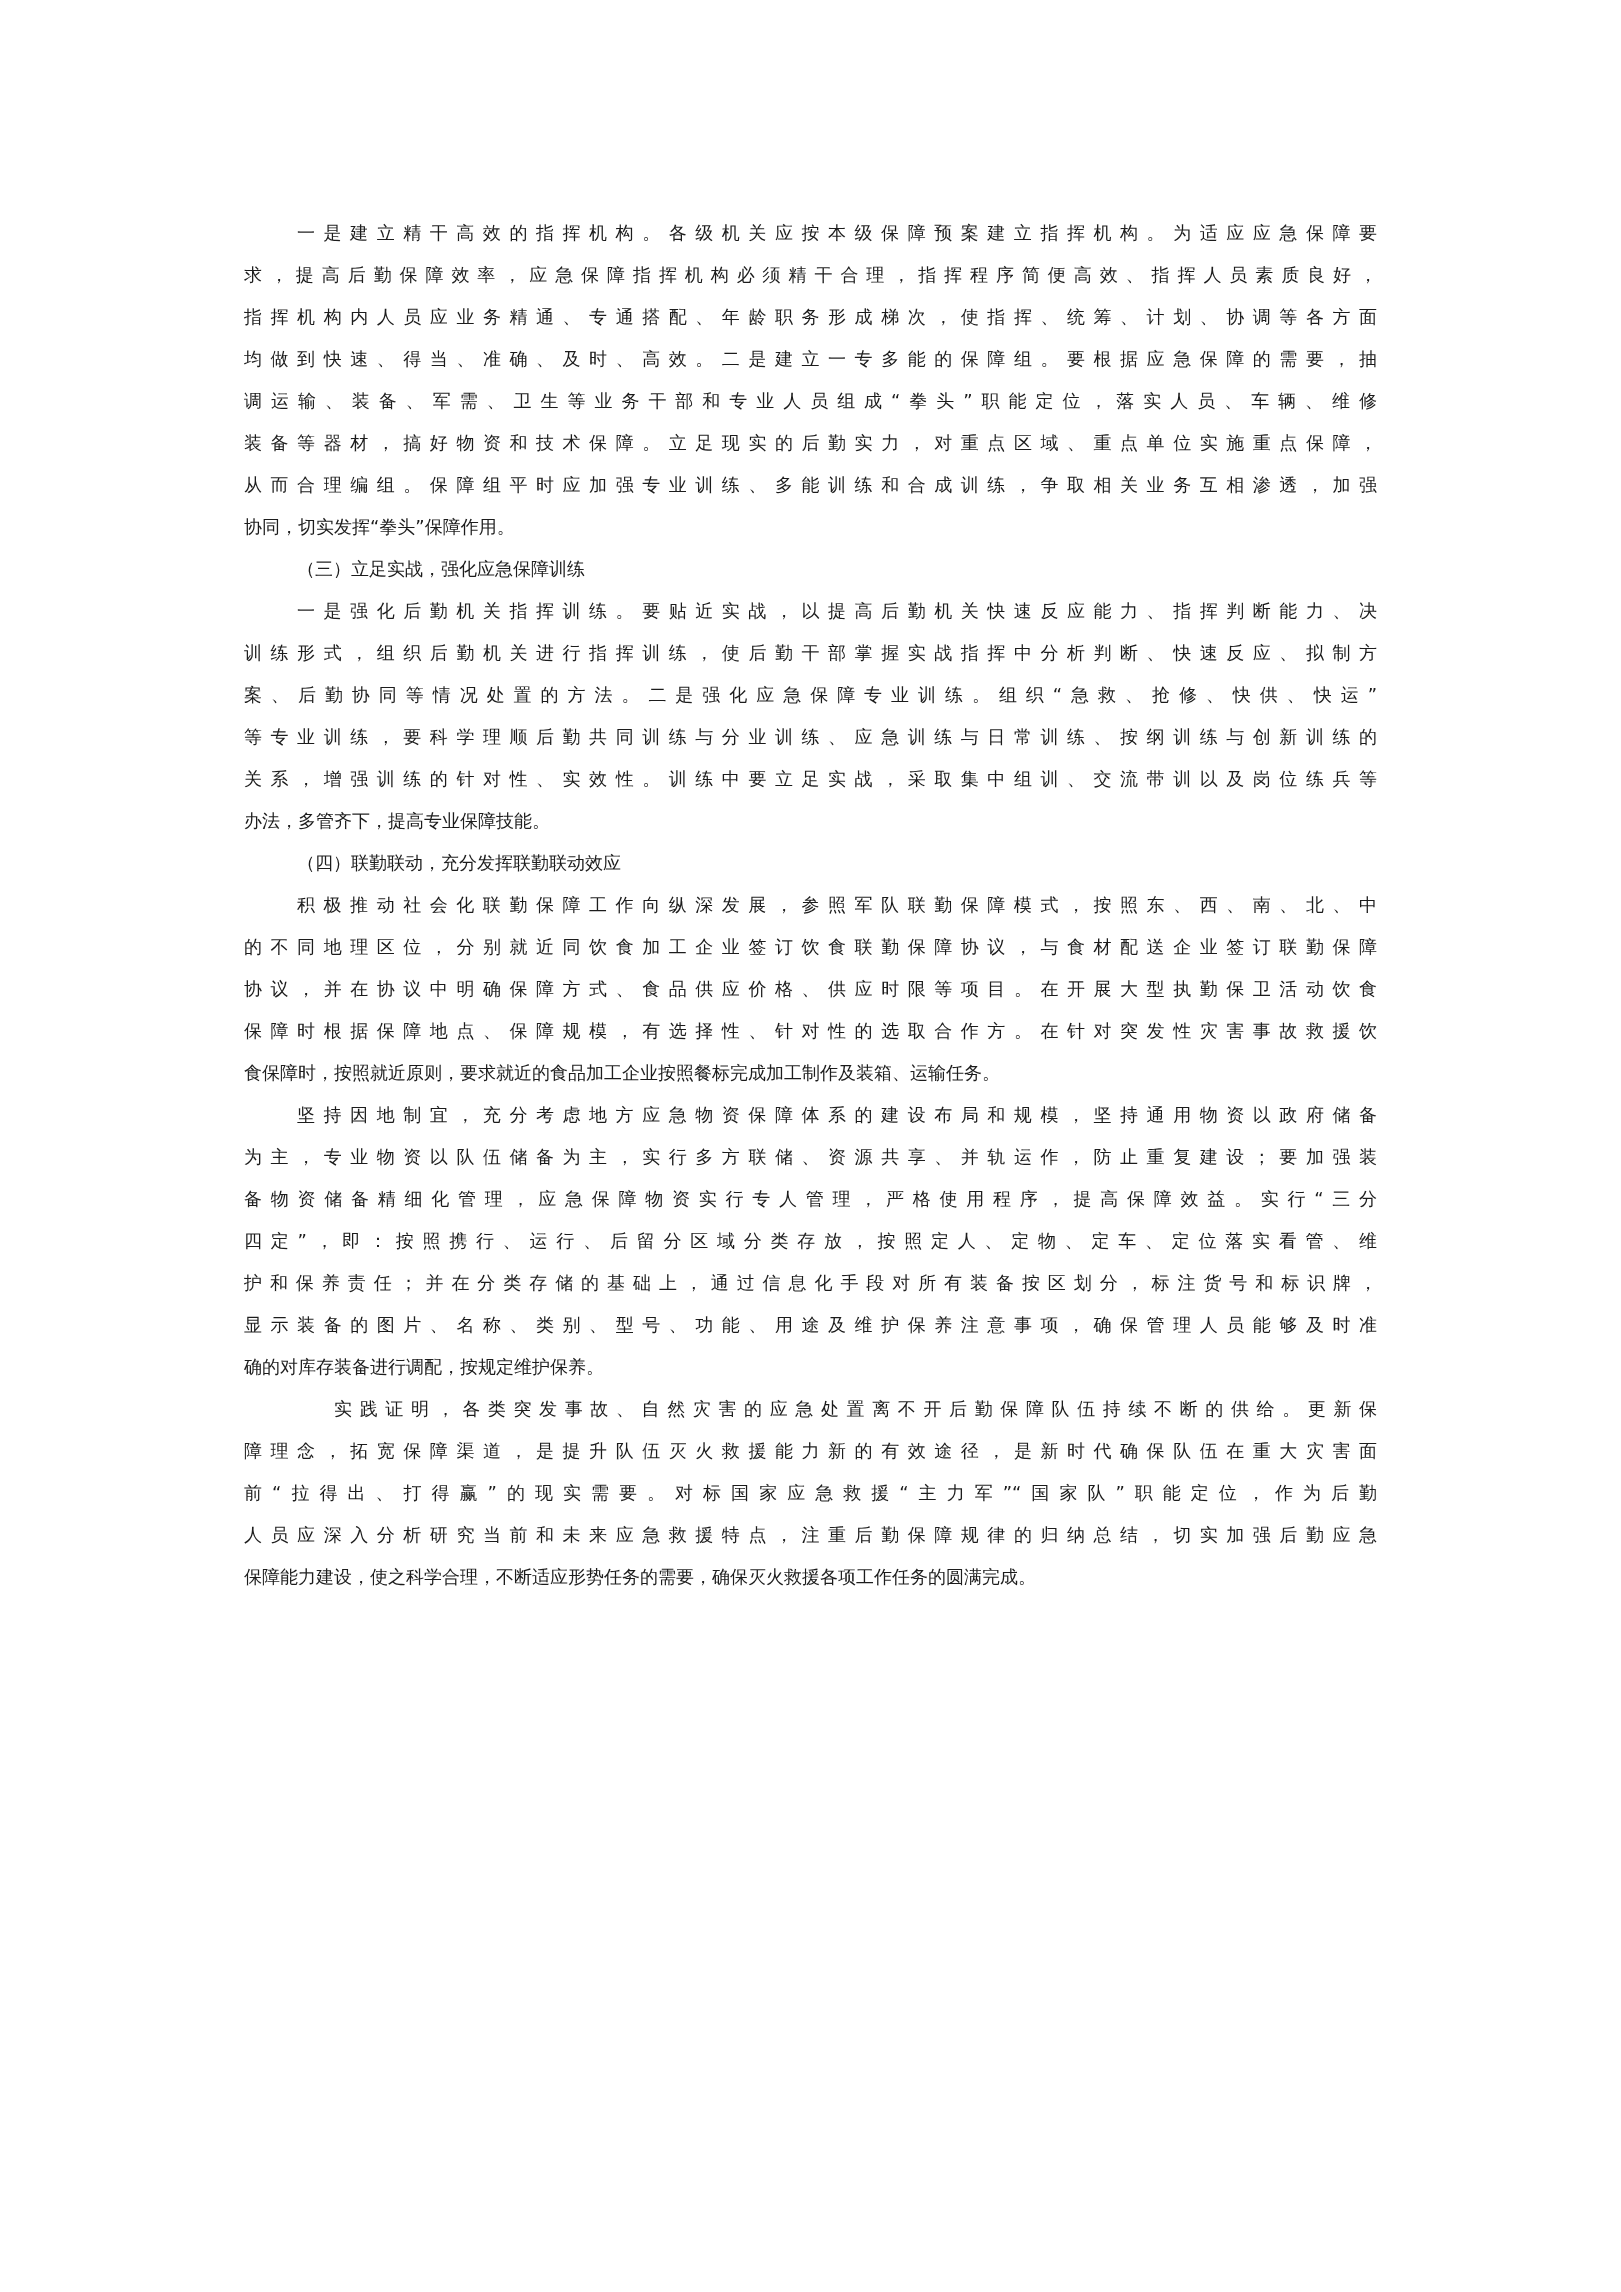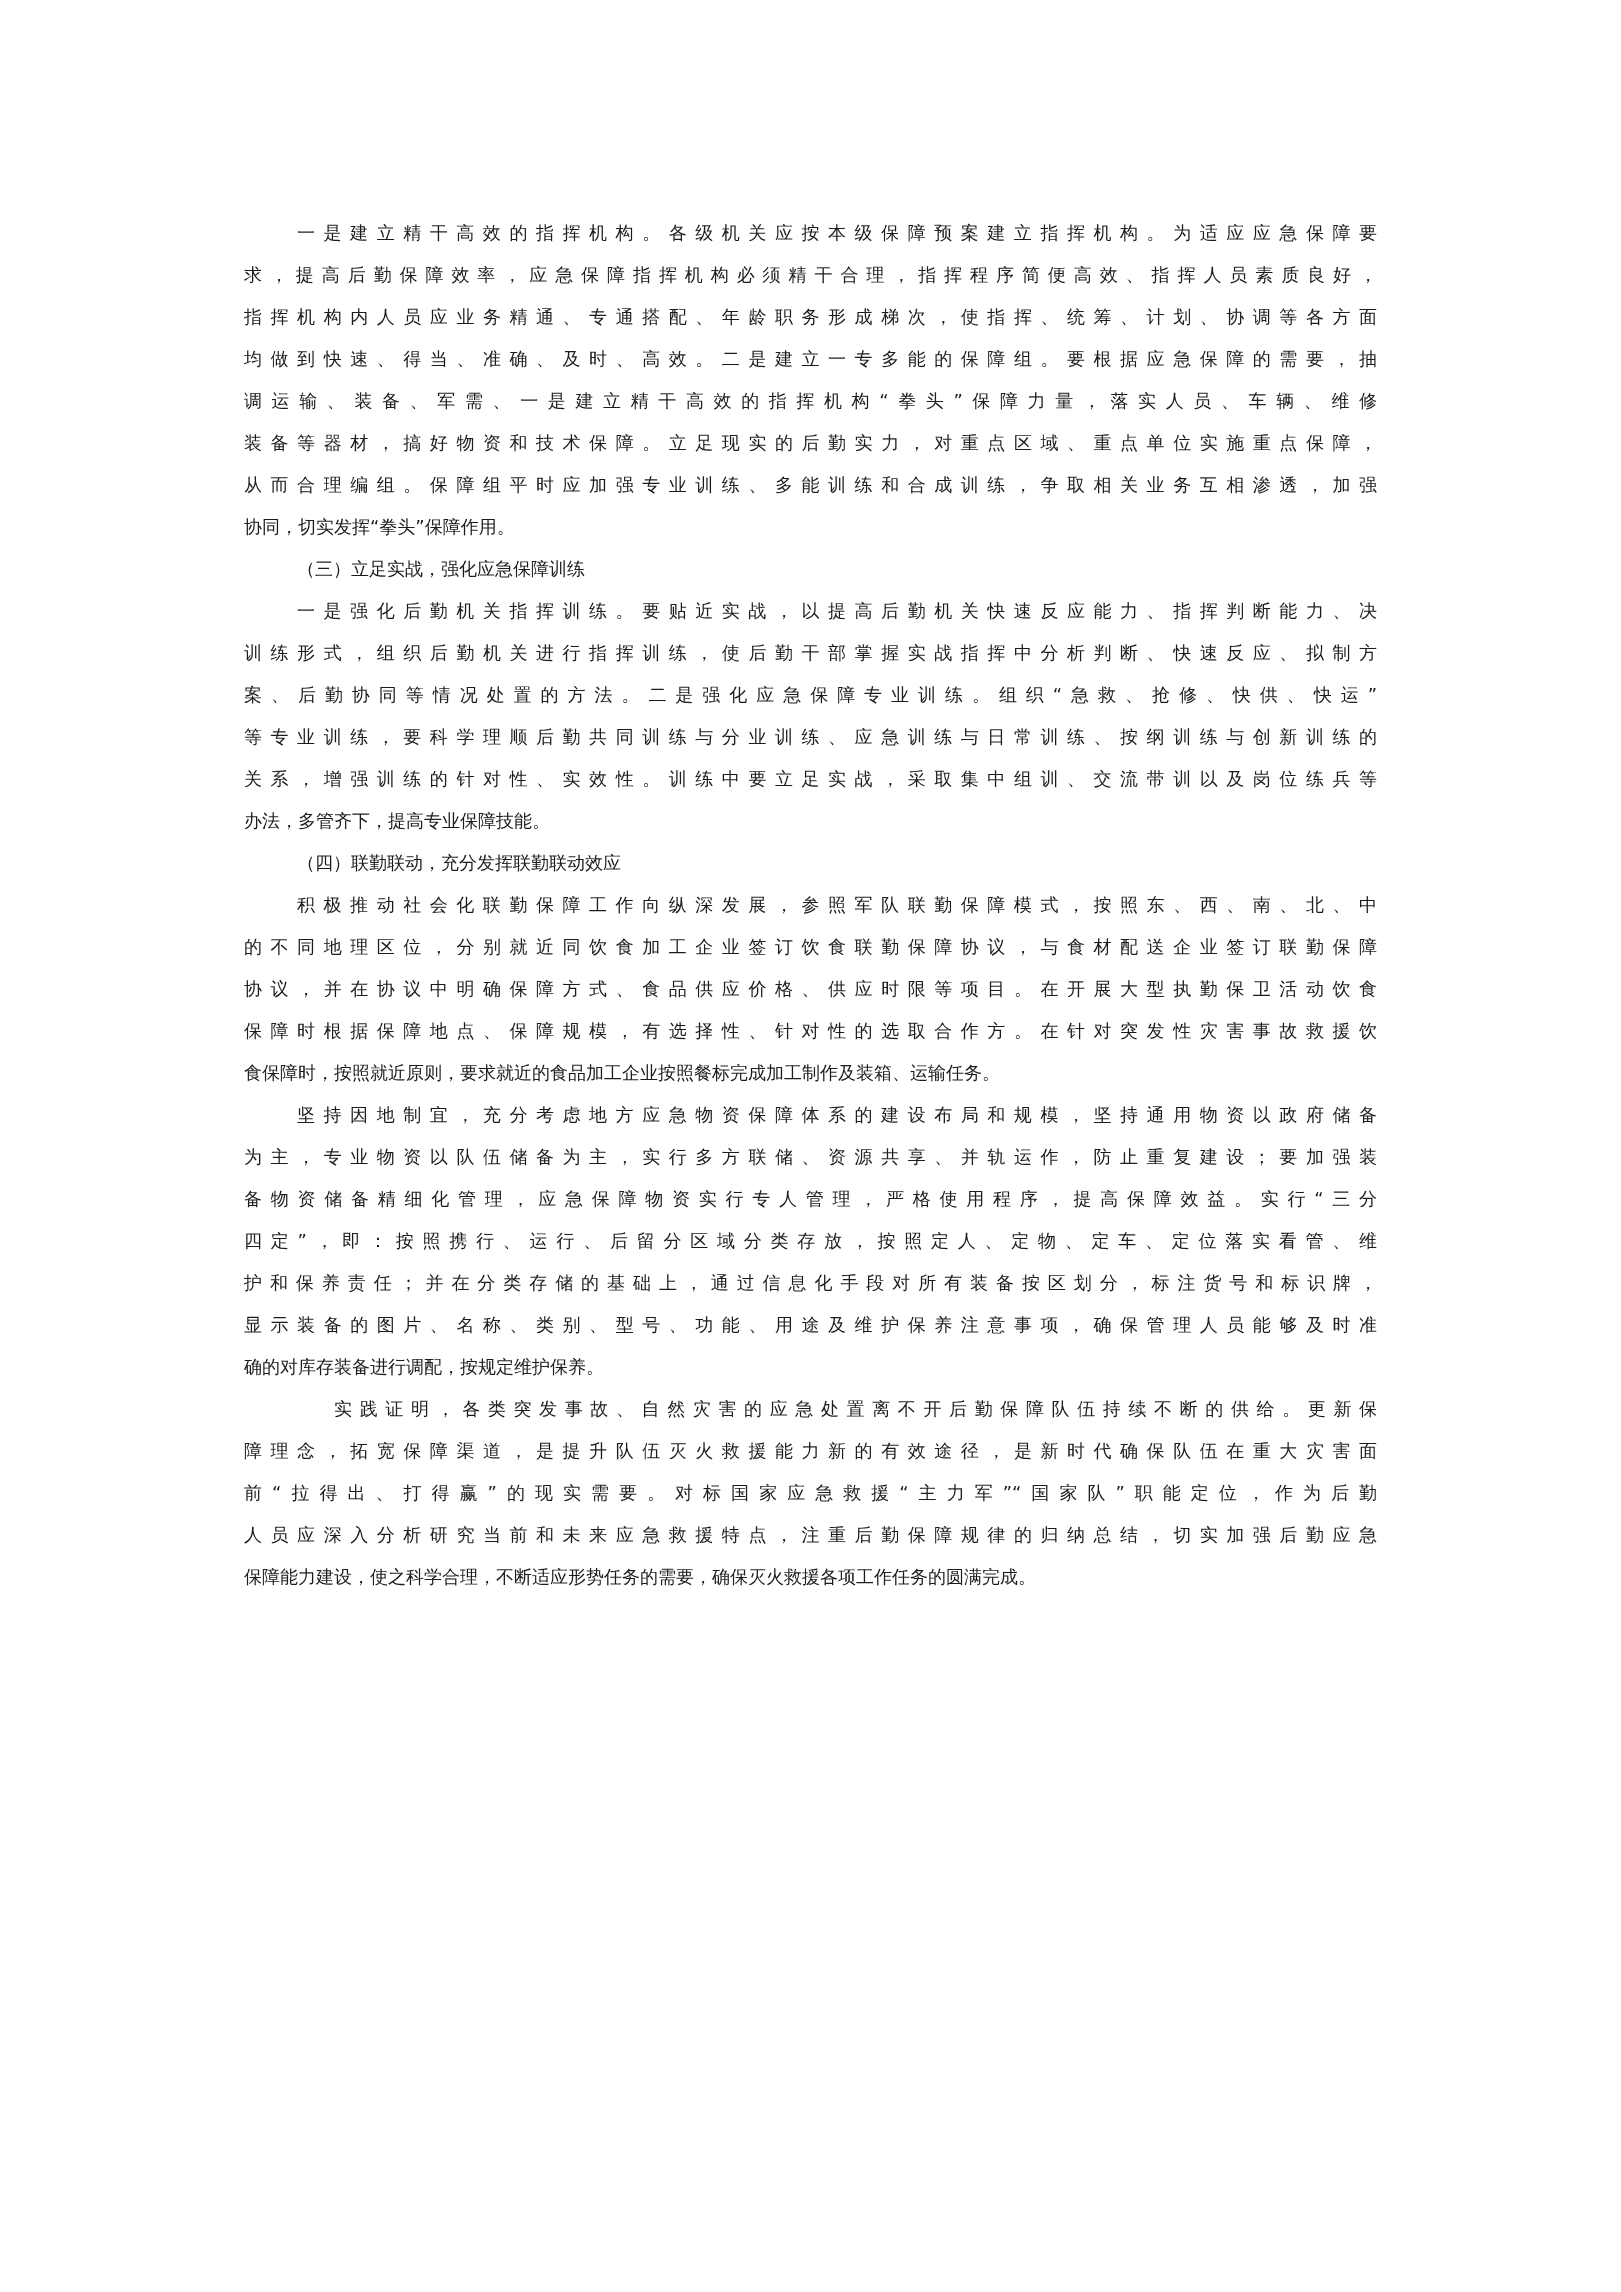--- a/index.html
+++ b/index.html
@@ -54,21 +54,21 @@
 </style>
 </head>
 <body>
 
 <div class="page" id="page">
     <div class="para body">
       <div class="line first"><span class="t" style="width: auto; display: inline;">一是建立精干高效的指挥机构。各级机关应按本级保障预案建立指挥机构。为适应应急保障要</span></div>
       <div class="line"><span class="t" style="width: auto; display: inline;">求，提高后勤保障效率，应急保障指挥机构必须精干合理，指挥程序简便高效、指挥人员素质良好，</span></div>
       <div class="line"><span class="t" style="width: auto; display: inline;">指挥机构内人员应业务精通、专通搭配、年龄职务形成梯次，使指挥、统筹、计划、协调等各方面</span></div>
       <div class="line"><span class="t" style="width: auto; display: inline;">均做到快速、得当、准确、及时、高效。二是建立一专多能的保障组。要根据应急保障的需要，抽</span></div>
-      <div class="line"><span class="t" style="width: auto; display: inline;">调运输、装备、军需、一是建立精干高效的指挥机构“拳头”保障力量，落实人员、车辆、维修</span></div>
+      <div class="line"><span class="t" style="width: auto; display: inline;">调运输、装备、军需、卫生等业务干部和专业人员组成“拳头”职能定位，落实人员、车辆、维修</span></div>
       <div class="line"><span class="t" style="width: auto; display: inline;">装备等器材，搞好物资和技术保障。立足现实的后勤实力，对重点区域、重点单位实施重点保障，</span></div>
       <div class="line"><span class="t" style="width: auto; display: inline;">从而合理编组。保障组平时应加强专业训练、多能训练和合成训练，争取相关业务互相渗透，加强</span></div>
       <div class="line last"><span class="t" style="width: auto;">协同，切实发挥“拳头”保障作用。</span></div>
     </div>
     <div class="para heading">
       <div class="line heading"><span class="t" style="width: auto;">（三）立足实战，强化应急保障训练</span></div>
     </div>
     <div class="para body">
       <div class="line first"><span class="t" style="width: auto; display: inline;">一是强化后勤机关指挥训练。要贴近实战，以提高后勤机关快速反应能力、指挥判断能力、决</span></div>
       <div class="line"><span class="t" style="width: auto; display: inline; font-family: Liberation Mono, monospace;">训练形式，组织后勤机关进行指挥训练，使后勤干部掌握实战指挥中分析判断、快速反应、拟制方</span></div>

